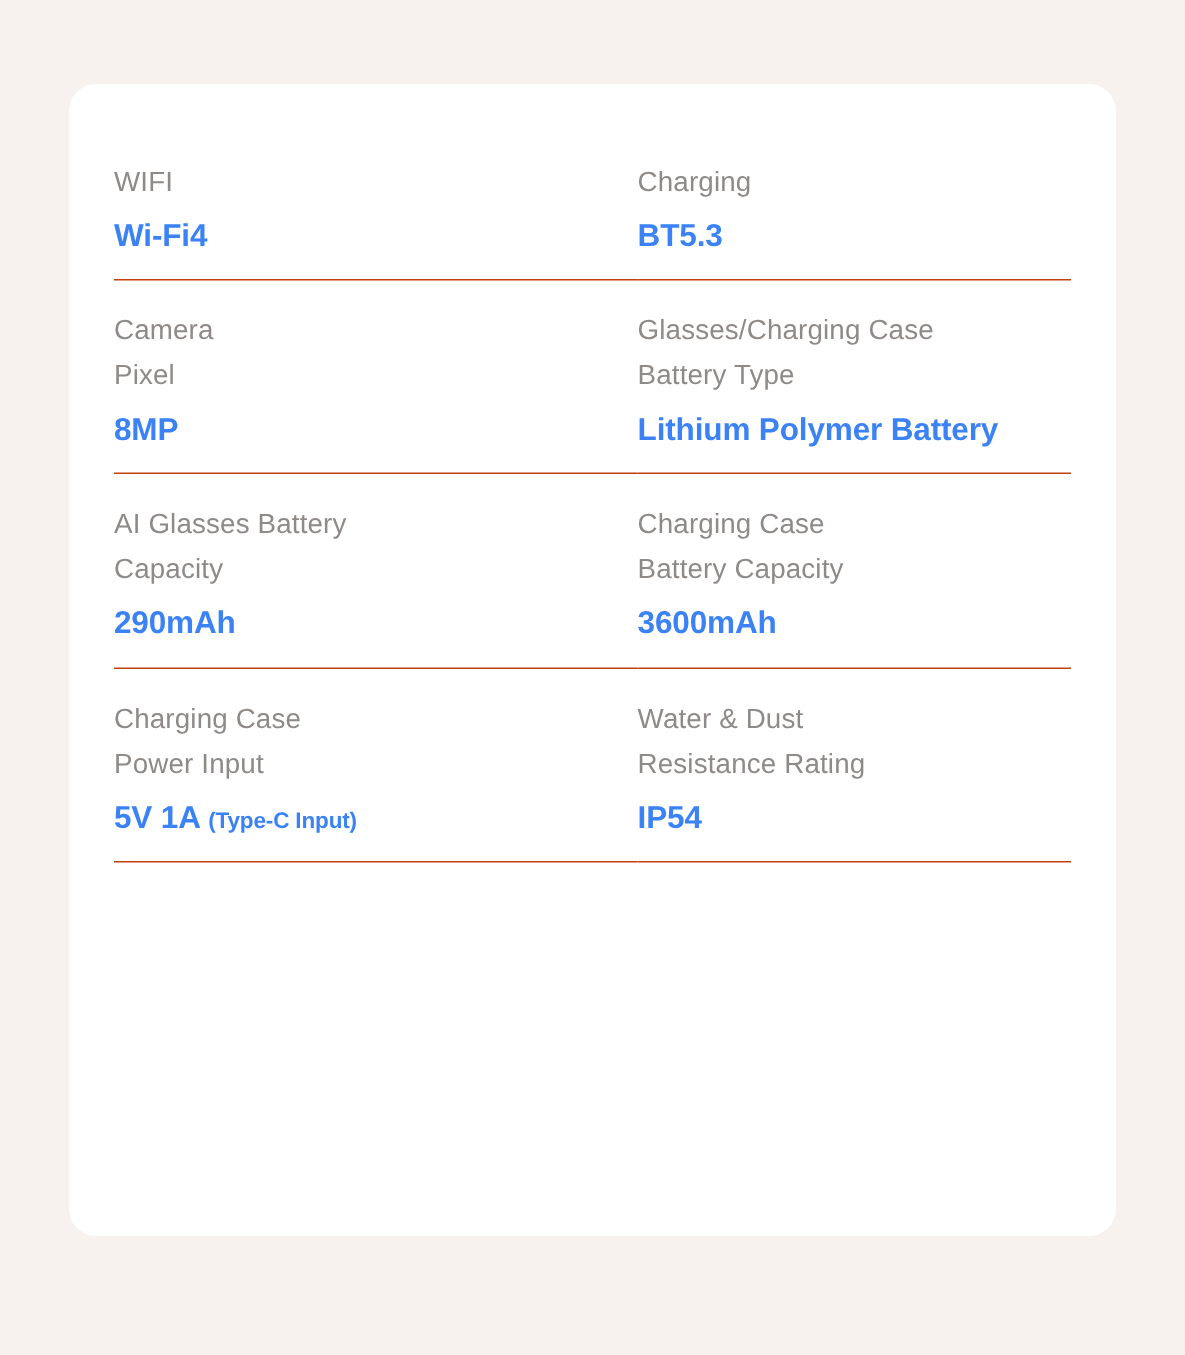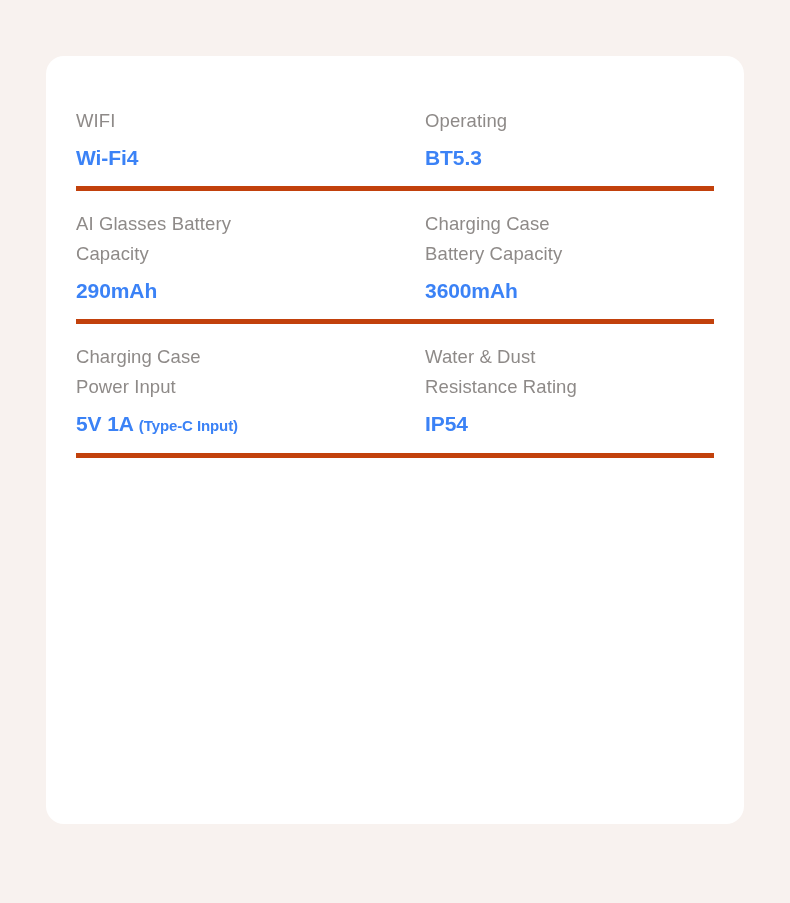--- a/index.html
+++ b/index.html
@@ -24,21 +24,21 @@
     box-sizing: border-box;
     padding: 0 30px;
   }
   .spec-table {
     width: 100%;
     border-collapse: collapse;
     table-layout: fixed;
     margin-top: 32px;
   }
   .spec-row {
-    border-bottom: 5px solid #c2410c;
+    border-bottom: 1px solid #c2410c;
   }
   .spec-cell {
     vertical-align: top;
     padding: 18px 0 16px 0;
   }
   .spec-cell.left {
     width: 54%;
     padding-right: 10px;
   }
   .spec-cell.right {
@@ -76,25 +76,37 @@
 
 <div class="spec-card">
   <table class="spec-table">
     <tbody>
       <tr class="spec-row">
         <td class="spec-cell left">
           <div class="label">WIFI</div>
           <div class="value">Wi-Fi4</div>
         </td>
         <td class="spec-cell right">
-          <div class="label">Operating</div>
+          <div class="label">Charging</div>
           <div class="value">BT5.3</div>
         </td>
       </tr>
 
+      <tr class="spec-row row-tall">
+        <td class="spec-cell left">
+          <div class="label">Camera
+Pixel</div>
+          <div class="value">8MP</div>
+        </td>
+        <td class="spec-cell right">
+          <div class="label">Glasses/Charging Case
+Battery Type</div>
+          <div class="value">Lithium Polymer Battery</div>
+        </td>
+      </tr>
 
       <tr class="spec-row row-tall">
         <td class="spec-cell left">
           <div class="label">AI Glasses Battery
 Capacity</div>
           <div class="value">290mAh</div>
         </td>
         <td class="spec-cell right">
           <div class="label">Charging Case
 Battery Capacity</div>

